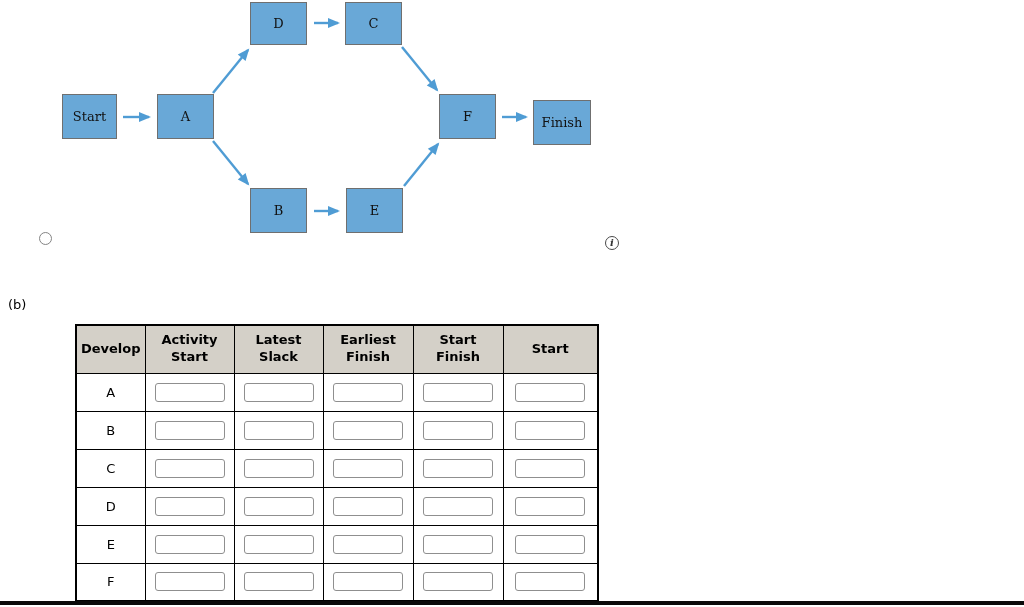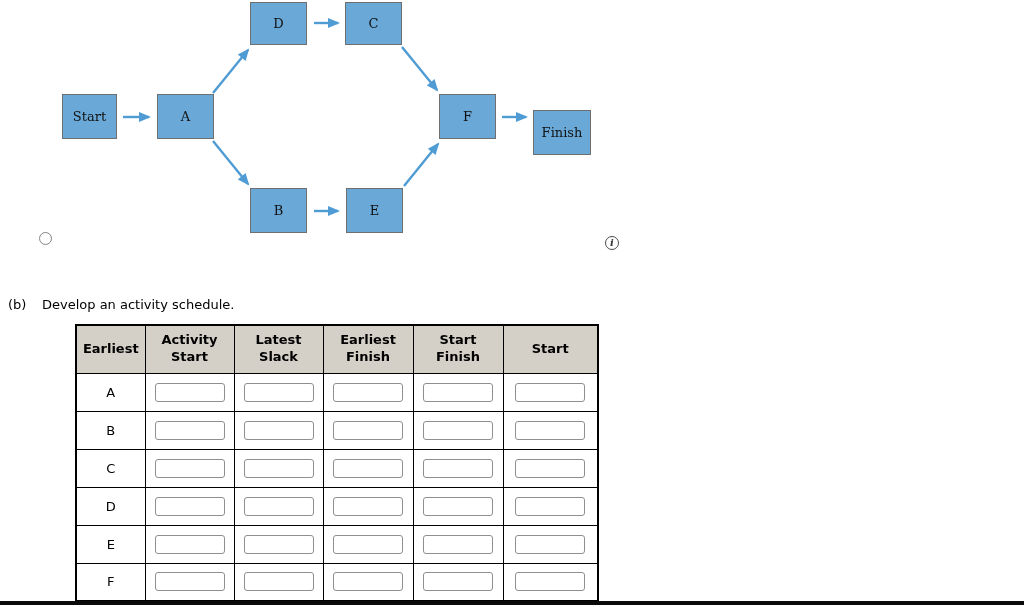--- a/index.html
+++ b/index.html
@@ -31,21 +31,21 @@
     font-size: 13px;
     color: #111;
   }
   .node-start  { left: 62px;  top: 94px;  width: 55px; height: 45px; }
   .node-a      { left: 157px; top: 94px;  width: 57px; height: 45px; }
   .node-d      { left: 250px; top: 2px;   width: 57px; height: 43px; }
   .node-c      { left: 345px; top: 2px;   width: 57px; height: 43px; }
   .node-b      { left: 250px; top: 188px; width: 57px; height: 45px; }
   .node-e      { left: 346px; top: 188px; width: 57px; height: 45px; }
   .node-f      { left: 439px; top: 94px;  width: 57px; height: 45px; }
-  .node-finish { left: 533px; top: 110px;  width: 58px; height: 45px; }
+  .node-finish { left: 533px; top: 100px;  width: 58px; height: 45px; }
 
   
   .radio-btn {
     position: absolute; left: 39px; top: 232px;
     width: 13px; height: 13px;
     border: 1px solid #848484; border-radius: 50%;
     background: #fff;
   }
   .info-icon {
     position: absolute; left: 605px; top: 236px;
@@ -134,35 +134,34 @@
   <div class="node node-e">E</div>
   <div class="node node-f">F</div>
   <div class="node node-finish">Finish</div>
 </div>
 
 <div class="radio-btn"></div>
 <div class="info-icon">i</div>
 
 <div class="prompt">
   <span class="part">(b)</span>
-  <span>Develop an activity schedule.</span>
 </div>
 
 <table class="schedule">
   <colgroup>
     <col style="width:69px">
       <col style="width:89px">
       <col style="width:89px">
     <col style="width:90px">
       <col style="width:90px">
       <col style="width:95px">
   </colgroup>
   <thead>
     <tr>
-      <th><span class="th-inner">Earliest</span></th>
+      <th><span class="th-inner">Develop</span></th>
       <th><span class="th-inner">Activity Start</span></th>
       <th><span class="th-inner">Latest Slack</span></th>
       <th><span class="th-inner">Earliest Finish</span></th>
       <th><span class="th-inner">Start Finish</span></th>
       <th><span class="th-inner">Start</span></th>
     </tr>
   </thead>
   <tbody>
     <tr>
       <td>A</td>

